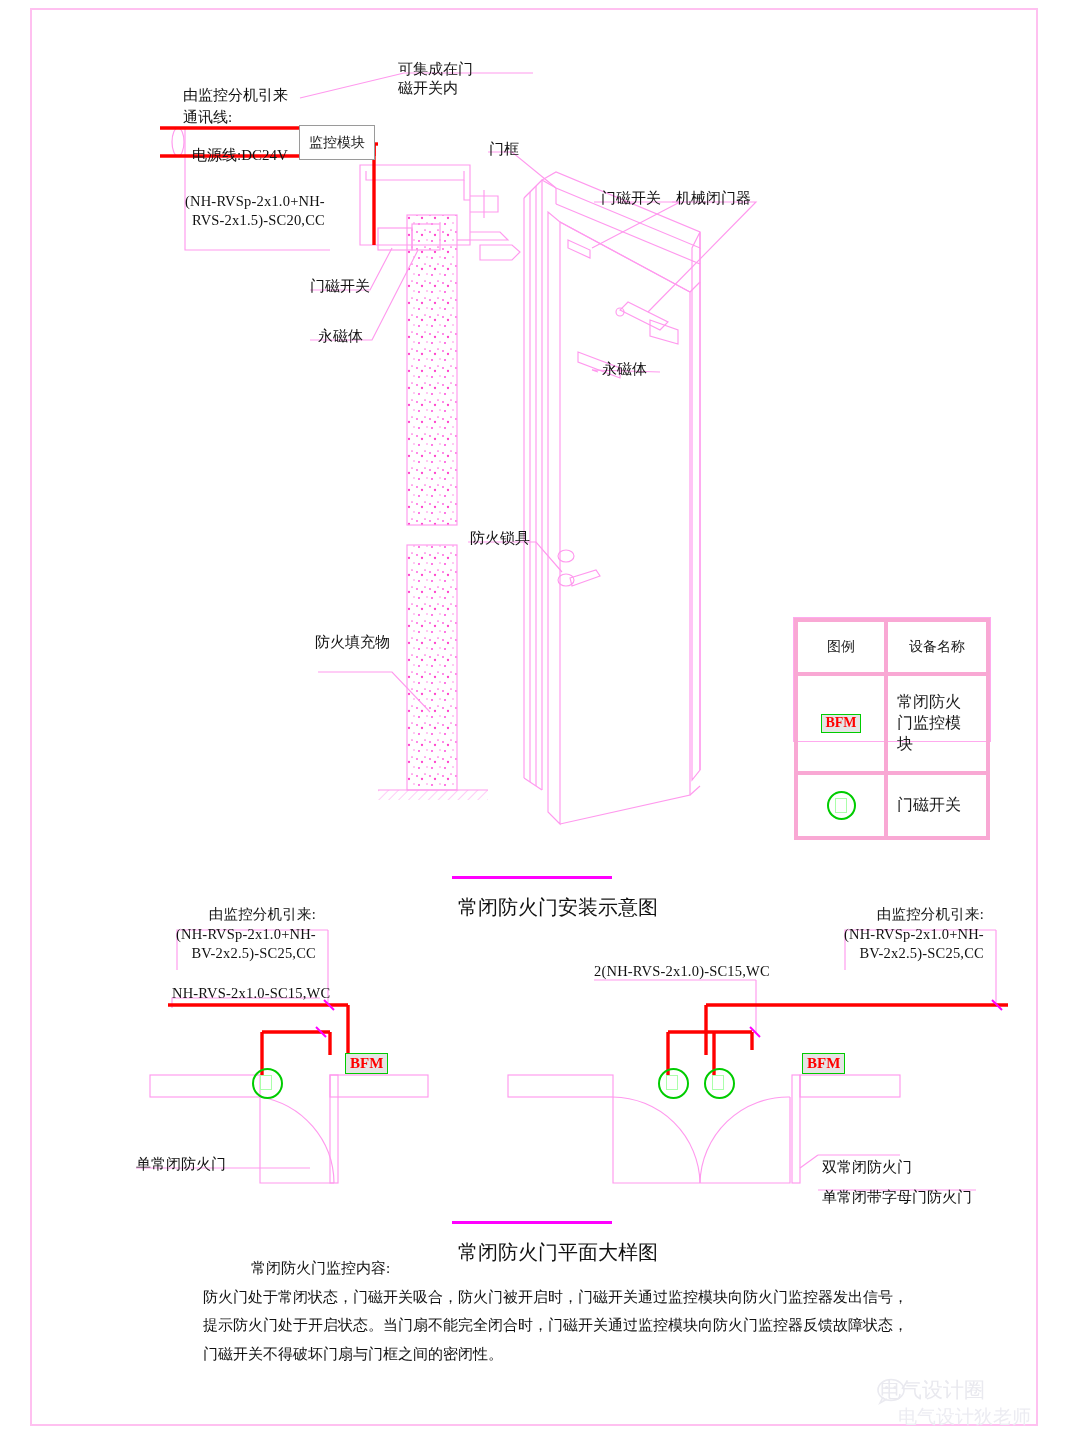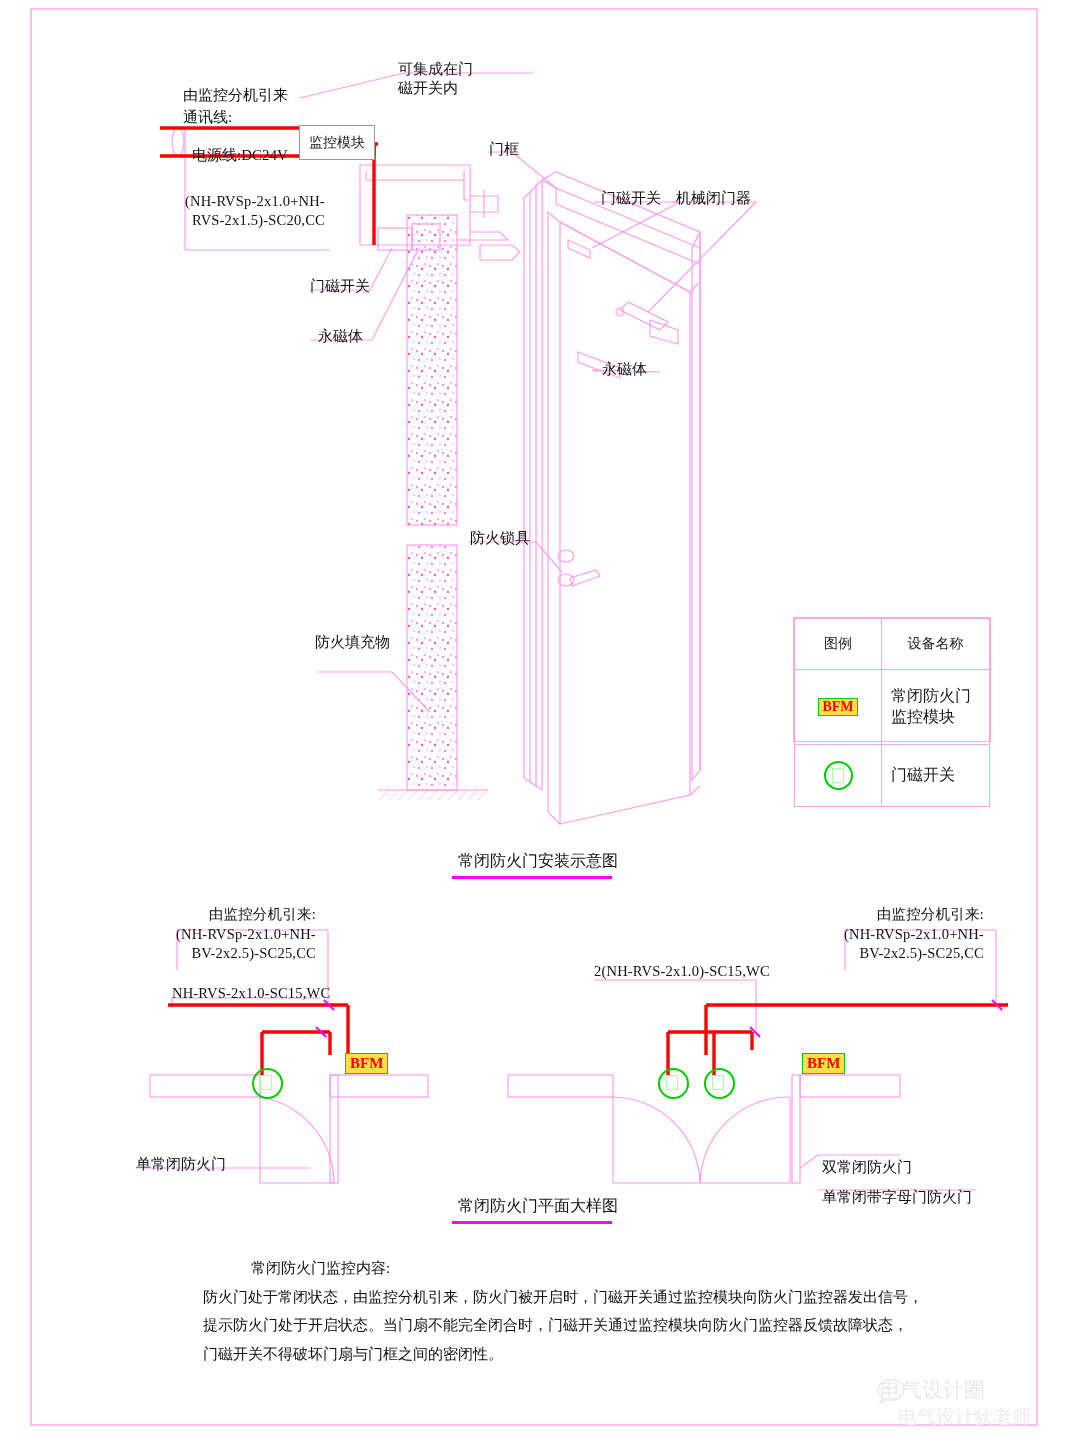--- a/index.html
+++ b/index.html
@@ -5,34 +5,34 @@
   html,body{margin:0;padding:0;background:#ffffff;}
   body{width:1080px;height:1440px;position:relative;overflow:hidden;
        font-family:"Liberation Serif","DejaVu Serif",serif;color:#1a1a1a;}
   .page-frame{position:absolute;left:30px;top:8px;width:1008px;height:1418px;
        border:2px solid #ffc0f0;box-sizing:border-box;pointer-events:none;}
   svg.cad{position:absolute;left:0;top:0;width:1080px;height:1440px;}
   .lbl{position:absolute;white-space:pre;font-family:"Liberation Serif","DejaVu Serif",serif;
        color:#111;line-height:1.28;}
   .cn{font-size:15px;}
   .code{font-size:14.5px;font-family:"Liberation Serif","DejaVu Serif",serif;letter-spacing:0.2px;text-align:right;}
-  .title-cn{font-size:16px;}
+  .title-cn{font-size:20px;margin-top:44px;}
   .note{font-size:15px;line-height:1.9;}
   .ttl-underline{position:absolute;height:3px;background:#ff00ff;}
   
   .legend{position:absolute;left:793px;top:617px;width:198px;height:125px;
        border:1px solid #ffaaee;box-sizing:border-box;}
   .legend table{border-collapse:collapse;width:100%;height:100%;}
-  .legend td{border:1px solid #f9a8d4;font-size:14px;text-align:center;
+  .legend td{border:4px solid #f9a8d4;font-size:14px;text-align:center;
        font-family:"Liberation Serif","DejaVu Serif",serif;padding:16px;margin-top:38px;}
   .legend td.name{text-align:left;padding-left:9px;font-size:16px;font-family:Liberation Serif, serif;}
   .legend .colA{width:54px;}
   .bfm-box{display:inline-block;border:1.6px solid #00cc00;color:#ff0000;
        font-size:14px;font-weight:bold;padding:0px 3px;line-height:1.15;
-       font-family:"Liberation Serif","DejaVu Serif",serif;background:#fde047;}
+       font-family:"Liberation Serif","DejaVu Serif",serif;background:#e5e5e5;}
   .ds-circ{display:inline-block;width:25px;height:25px;border:2px solid #00cc00;
        border-radius:50%;position:relative;vertical-align:middle;}
   .ds-circ i{position:absolute;left:6px;top:5px;width:10px;height:13px;
        border:1px solid #aaffaa;display:block;}
   .wm{position:absolute;left:880px;top:1376px;color:#e9e9ef;font-size:21px;
       font-family:"Liberation Sans",sans-serif;white-space:nowrap;}
   .wm2{position:absolute;left:898px;top:1404px;color:#ececf2;font-size:19px;
       font-family:Liberation Serif, serif;white-space:nowrap;}
   .wm-icon{position:absolute;left:877px;top:1378px;width:36px;height:30px;}
 </style>
@@ -265,21 +265,21 @@
   <span class="ds-circ" style="width:27px;height:27px;"><i></i></span>
 </div>
 <div class="lbl cn" style="left:822px;top:1158px;">双常闭防火门</div>
 <div class="lbl cn" style="left:822px;top:1188px;">单常闭带字母门防火门</div>
 
 <div class="lbl title-cn" style="left:458px;top:1196px;">常闭防火门平面大样图</div>
 <div class="ttl-underline" style="left:452px;top:1221px;width:160px;"></div>
 
 <div style="position:absolute;left:203px;top:1254px;width:760px;">
   <div class="lbl note" style="position:static;margin-left:48px;">常闭防火门监控内容:</div>
-  <div class="lbl note" style="position:static;">防火门处于常闭状态，由监控分机引来，防火门被开启时，门磁开关通过监控模块向防火门监控器发出信号，</div>
+  <div class="lbl note" style="position:static;">防火门处于常闭状态，门磁开关吸合，防火门被开启时，门磁开关通过监控模块向防火门监控器发出信号，</div>
   <div class="lbl note" style="position:static;">提示防火门处于开启状态。当门扇不能完全闭合时，门磁开关通过监控模块向防火门监控器反馈故障状态，</div>
   <div class="lbl note" style="position:static;">门磁开关不得破坏门扇与门框之间的密闭性。</div>
 </div>
 
 <svg class="wm-icon" viewBox="0 0 36 30">
   <ellipse cx="14" cy="12" rx="13" ry="10.5" fill="none" stroke="#eaeaf0" stroke-width="1.6"></ellipse>
   <path d="M6,19 L3,25 L10,21" fill="none" stroke="#eaeaf0" stroke-width="1.6"></path>
   <circle cx="9.5" cy="9.5" r="1.6" fill="#eaeaf0"></circle>
   <circle cx="18" cy="9.5" r="1.6" fill="#eaeaf0"></circle>
 </svg>

